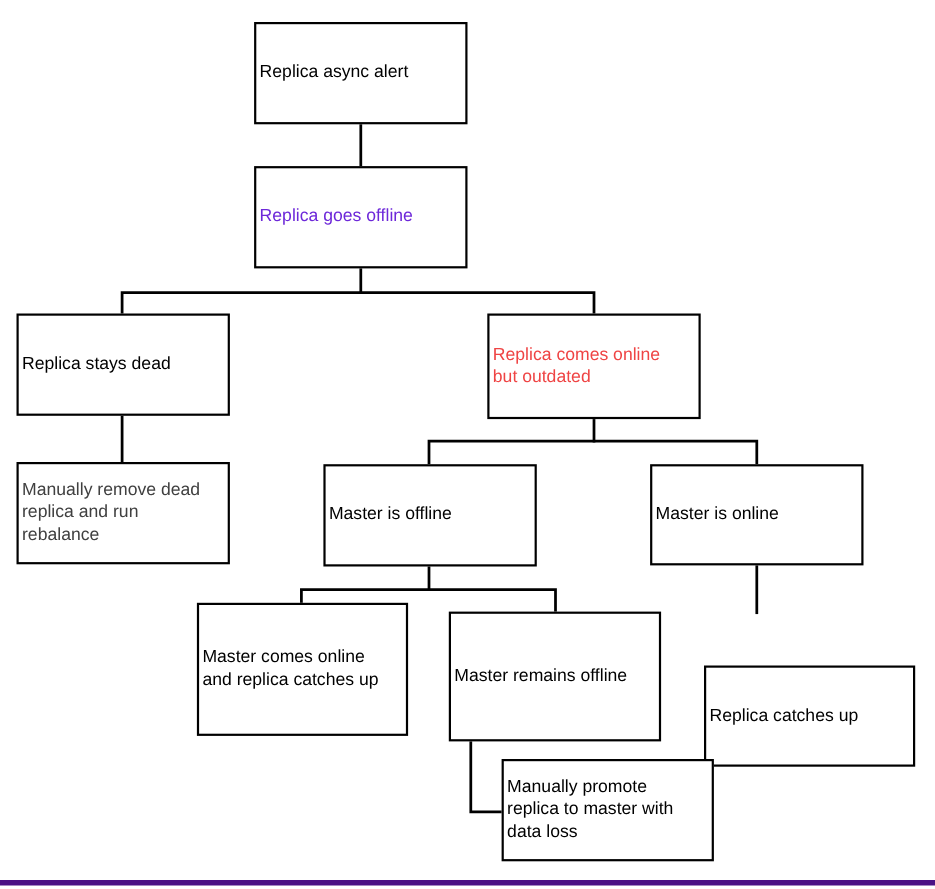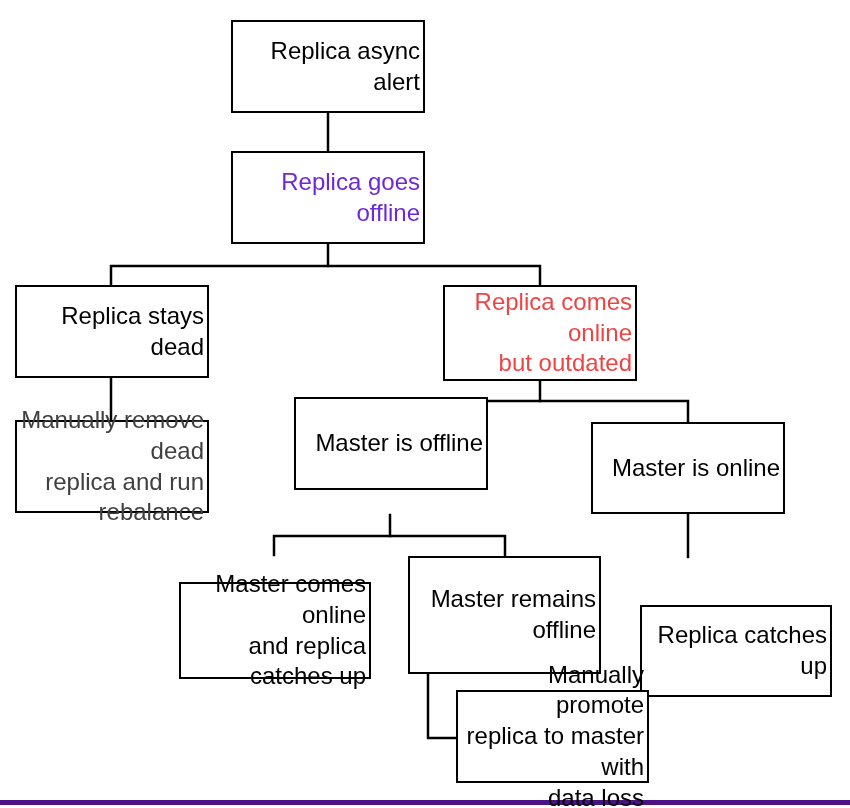--- a/index.html
+++ b/index.html
@@ -27,23 +27,23 @@
     height: 808px;
   }
   .node {
     position: absolute;
     box-sizing: border-box;
     border: 2.5px solid #000000;
     background: #ffffff;
     display: flex;
     align-items: center;
     justify-content: center;
-    text-align: right;
+    text-align: left;
     color: #000000;
-    font-size: 24px;
+    font-size: 16px;
     line-height: 1.28;
     padding: 2px 3px;
     white-space: pre-line;
     z-index: 2;
   }
   .node-label {
     display: block;
     width: 100%;
     white-space: pre-line;
   }
@@ -97,29 +97,29 @@
     <span class="node-label">Replica comes online
 but outdated</span>
   </div>
 
   <div class="node" style="left: 15px; top: 420px; width: 194px; height: 93px; border-color: rgb(0, 0, 0); background: rgb(255, 255, 255); color: #404040;">
     <span class="node-label">Manually remove dead
 replica and run
 rebalance</span>
   </div>
 
-  <div class="node" style="left: 294px; top: 397px; width: 194px; height: 93px; border-color: rgb(0, 0, 0); background: rgb(255, 255, 255); color: rgb(0, 0, 0);">
+  <div class="node" style="left: 294px; top: 422px; width: 194px; height: 93px; border-color: rgb(0, 0, 0); background: rgb(255, 255, 255); color: rgb(0, 0, 0);">
     <span class="node-label">Master is offline</span>
   </div>
 
   <div class="node" style="left: 591px; top: 422px; width: 194px; height: 92px; border-color: rgb(0, 0, 0); background: rgb(255, 255, 255); color: rgb(0, 0, 0);">
     <span class="node-label">Master is online</span>
   </div>
 
-  <div class="node" style="left: 179px; top: 582px; width: 192px; height: 97px; border-color: rgb(0, 0, 0); background: rgb(255, 255, 255); color: rgb(0, 0, 0);">
+  <div class="node" style="left: 179px; top: 548px; width: 192px; height: 121px; border-color: rgb(0, 0, 0); background: rgb(255, 255, 255); color: rgb(0, 0, 0);">
     <span class="node-label">Master comes online
 and replica catches up</span>
   </div>
 
   <div class="node" style="left: 408px; top: 556px; width: 193px; height: 118px; border-color: rgb(0, 0, 0); background: rgb(255, 255, 255); color: rgb(0, 0, 0);">
     <span class="node-label">Master remains offline</span>
   </div>
 
   <div class="node" style="left: 640px; top: 557px; width: 192px; height: 92px; border-color: rgb(0, 0, 0); background: rgb(255, 255, 255); color: rgb(0, 0, 0); margin-top: 48px;">
     <span class="node-label">Replica catches up</span>

